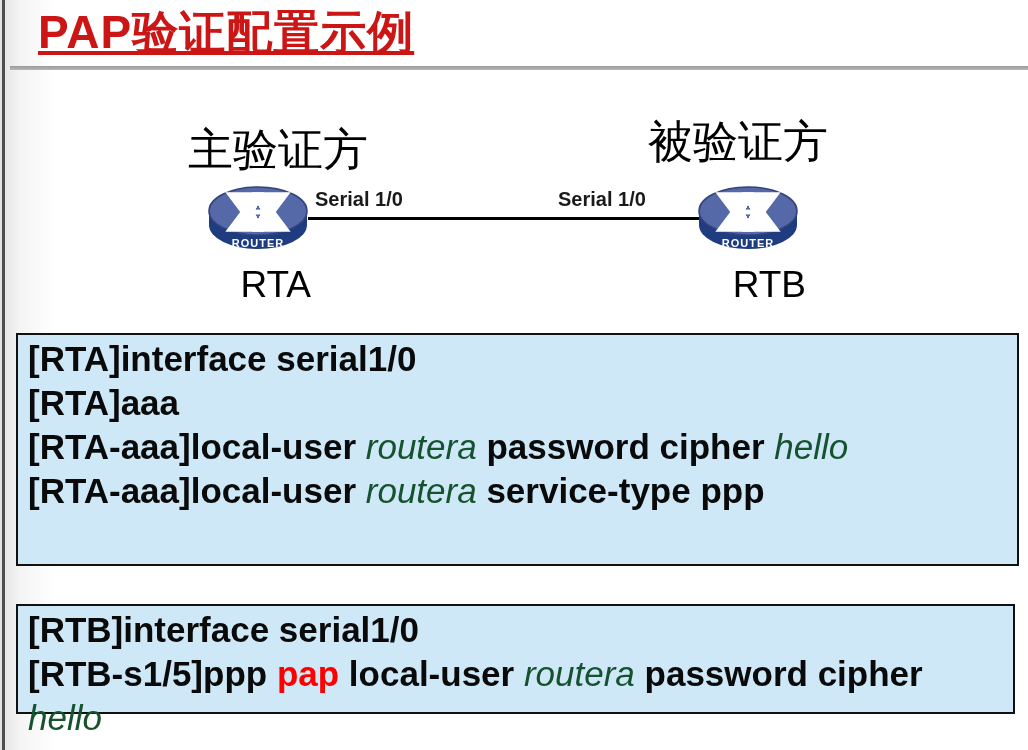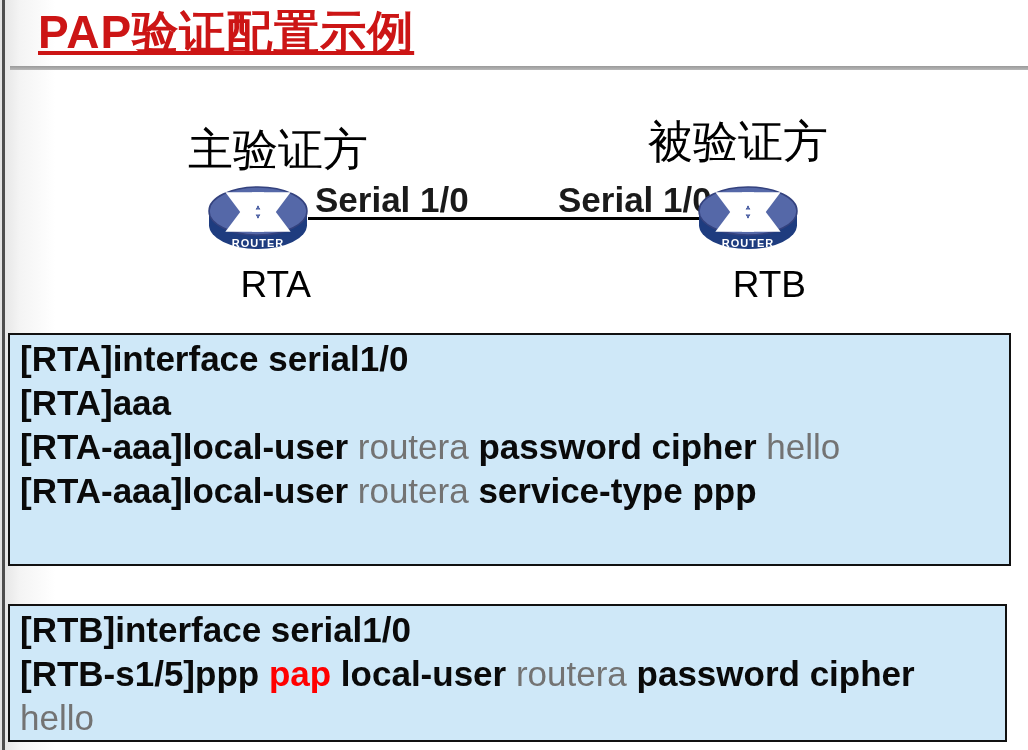--- a/index.html
+++ b/index.html
@@ -26,50 +26,50 @@
     position:absolute;left:10px;top:66px;width:1018px;height:4px;
     background:linear-gradient(180deg,#9a9a9a,#b8b8b8);
   }
   
   .role-label{
     position:absolute;font-size:45px;color:#000;white-space:nowrap;
   }
   .role-left{left:188px;top:120px;}
   .role-right{left:648px;top:112px;}
   .serial-label{
-    position:absolute;font-size:35px;font-weight:bold;color:#1a1a1a;white-space:nowrap;
+    position:absolute;font-size:20px;font-weight:bold;color:#1a1a1a;white-space:nowrap;margin-top:8px;
   }
   .serial-left{left:315px;top:180px;}
   .serial-right{left:558px;top:180px;}
   .link-line{
     position:absolute;left:308px;top:217px;width:392px;height:3px;background:#000;
   }
   .router-svg{position:absolute;width:104px;height:74px;}
   .router-a{left:206px;top:181px;}
   .router-b{left:696px;top:181px;}
   .router-name{
     position:absolute;font-size:37px;color:#000;text-align:right;width:120px;white-space:nowrap;
   }
   .name-a{left:191px;top:264px;}
   .name-b{left:686px;top:264px;}
   
   .config-box{
-    position:absolute;left:8px;
+    position:absolute;left:16px;
     background:var(--box-bg,#cfe8f8);
     border:2px solid var(--box-border,#111111);
     box-sizing:border-box;
     padding:2px 0 9px 10px;
     font-size:35px;font-weight:bold;color:#0a0a0a;
   }
   .box-rta{top:333px;width:1003px;height:233px;}
-  .box-rtb{top:604px;width:999px;height:138px;}
+  .box-rtb{top:604px;width:999px;height:110px;}
   .cfg-line{line-height:44px;white-space:nowrap;}
   .seg-cmd{font-weight:bold;color:#0a0a0a;}
   .seg-hl{font-weight:bold;color:var(--hl-red,#ff0000);}
-  .seg-arg{font-weight:normal;color:#737373;}
+  .seg-arg{font-weight:normal;font-style:italic;color:#14532d;}
 </style>
 </head>
 <body>
 
 <div class="slide">
   <div class="left-accent"></div>
 
   <h1 class="title">PAP验证配置示例</h1>
   <div class="title-rule"></div>
 

